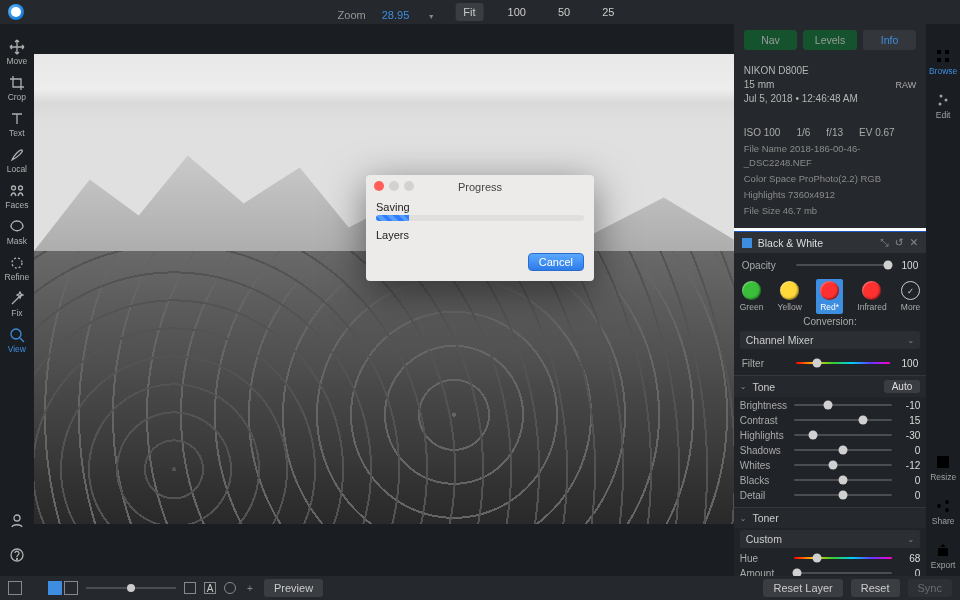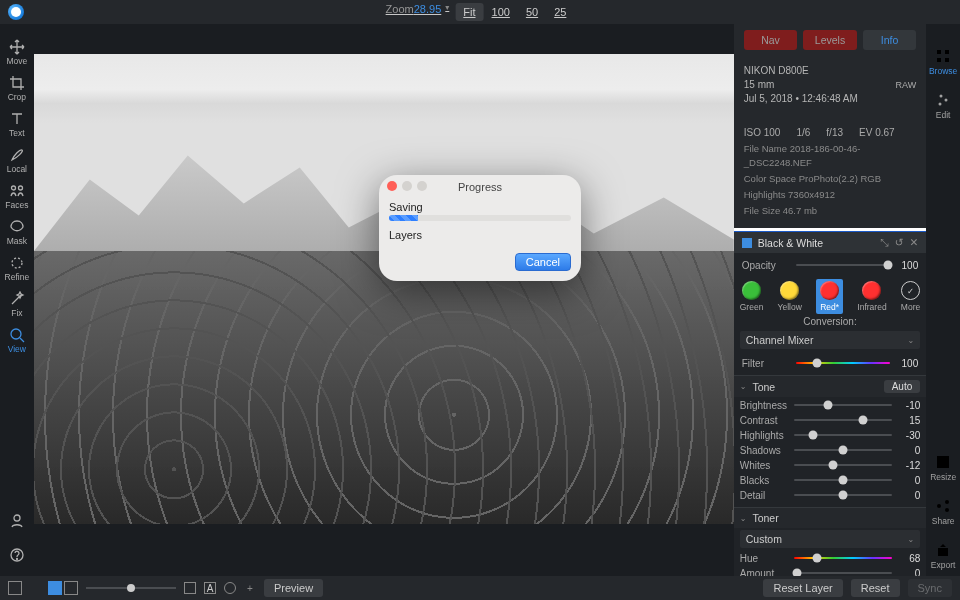--- a/index.html
+++ b/index.html
@@ -2,21 +2,21 @@
 <html><head>
 <meta charset="utf-8">
 <style>
   * { margin: 0; padding: 0; box-sizing: border-box; font-family: -apple-system, "Helvetica Neue", Arial, sans-serif; }
   body { background: #1a1d21; color: #c8c8c8; font-size: 11px; width: 960px; height: 600px; overflow: hidden; position: relative; }
   
   
   .topbar { height: 24px; background: #25282c; display: flex; align-items: center; padding: 0 8px; position: relative; }
   .topbar .app-icon { width: 16px; height: 16px; border-radius: 50%; background: radial-gradient(circle at 30% 30%, #5bb8ff, #0066cc); position: relative; }
   .topbar .app-icon::after { content: ""; position: absolute; inset: 3px; border-radius: 50%; background: #fff; }
-  .topbar .zoom-controls { position: absolute; left: 50%; transform: translateX(-50%); display: flex; align-items: flex-start; gap: 0; text-decoration: underline; }
+  .topbar .zoom-controls { position: absolute; left: 50%; transform: translateX(-50%); display: flex; align-items: flex-end; gap: 16px; }
   .topbar .zoom-label { color: #969696; }
   .topbar .zoom-value { color: #3d8de0; margin-right: 4px; }
   .topbar .zoom-dd { color: #888; font-size: 8px; margin-right: 6px; }
   .topbar .zoom-btn { background: #3a3d41; color: #ccc; padding: 3px 8px; border-radius: 3px; cursor: pointer; }
   .topbar .zoom-btn.plain { background: transparent; }
   
   
   .main { display: flex; height: 552px; width: 100%; }
   
   
@@ -49,21 +49,21 @@
   
   
   .right-rail { width: 34px; background: #1a1d21; display: flex; flex-direction: column; align-items: center; padding-top: 18px; gap: 4px; position: relative; }
   .rail-item { display: flex; flex-direction: column; align-items: center; gap: 2px; font-size: 8.5px; color: #a0a0a0; padding: 6px 0; cursor: pointer; }
   .rail-item.active { color: #3d8de0; }
   .rail-item .ticon { width: 16px; height: 16px; }
   .rail-spacer { flex: 1; }
   
   
   .panel-tabs { display: flex; gap: 6px; padding: 6px 10px; background: #25282c; }
-  .panel-tab { flex: 1; text-align: center; padding: 4px 0; color: #9a9a9a; background: #7f1d1d; border-radius: 3px; cursor: pointer; }
+  .panel-tab { flex: 1; text-align: center; padding: 4px 0; color: #9a9a9a; background: #14532d; border-radius: 3px; cursor: pointer; }
   .panel-tab.active { color: #3d8de0; background: #33373b; }
   
   .info-block { padding: 8px 10px 10px; font-size: 10px; color: #b5b5b5; line-height: 14px; background: #25282c; border-bottom: 3px solid #ffffff; }
   .info-block .row { display: flex; justify-content: space-between; }
   .info-meta { display: flex; gap: 16px; margin-top: 20px; }
   .info-meta span { color: #aaa; }
   .info-sub { color: #8a8a8a; font-size: 9.5px; margin-top: 2px; }
   .raw-badge { color: #aaa; font-size: 9px; }
   
   
@@ -111,21 +111,21 @@
   .bb-slider { width: 90px; height: 2px; background: #4a4d51; position: relative; }
   .bb-slider .thumb { position: absolute; left: 50%; top: 50%; width: 8px; height: 8px; background: #ccc; border-radius: 50%; transform: translate(-50%,-50%); }
   .bb-btn { background: #3a3d41; color: #ccc; padding: 3px 10px; border-radius: 3px; cursor: pointer; }
   .bb-btn.dim { opacity: .4; }
   .bb-spacer { flex: 1; }
   .bb-small { width: 12px; height: 12px; display: inline-flex; align-items: center; justify-content: center; color: #888; font-size: 10px; cursor: pointer; }
   .bb-small.box { border: 1px solid #888; }
   .bb-small.circ { border: 1px solid #888; border-radius: 50%; }
   
   
-  .dialog { position: absolute; left: 50%; top: 38%; transform: translate(-50%,-50%); width: 202px; background: #ecebea; border-radius: 18px; box-shadow: 0 10px 40px rgba(0,0,0,.5); padding: 6px 10px 10px; color: #333; font-size: 11px; z-index: 100; }
+  .dialog { position: absolute; left: 50%; top: 38%; transform: translate(-50%,-50%); width: 228px; background: #ecebea; border-radius: 4px; box-shadow: 0 10px 40px rgba(0,0,0,.5); padding: 6px 10px 10px; color: #333; font-size: 11px; z-index: 100; }
   .dialog .tbuttons { position: absolute; left: 8px; top: 6px; display: flex; gap: 5px; }
   .dialog .tbuttons span { width: 10px; height: 10px; border-radius: 50%; }
   .dialog .tb-close { background: #ff5f57; }
   .dialog .tb-min { background: #d4d2cf; }
   .dialog .tb-max { background: #d4d2cf; }
   .dialog .title { text-align: center; font-size: 11px; color: #444; margin-bottom: 8px; }
   .dialog .sec { margin: 8px 0 2px; font-weight: 500; color: #222; }
   .dialog .pbar { height: 6px; background: #e0dfdd; border-radius: 3px; overflow: hidden; position: relative; }
   .dialog .pbar .fill { height: 100%; width: 16%; background: repeating-linear-gradient(45deg,#2e7fff,#2e7fff 4px,#5a9dff 4px,#5a9dff 8px); }
   .dialog .cancel { float: right; margin-top: 10px; background: linear-gradient(#5aa8ff,#2d7be8); color: #fff; border-radius: 4px; padding: 2px 10px; font-size: 11px; cursor: pointer; border: .5px solid #2a6bd0; }

